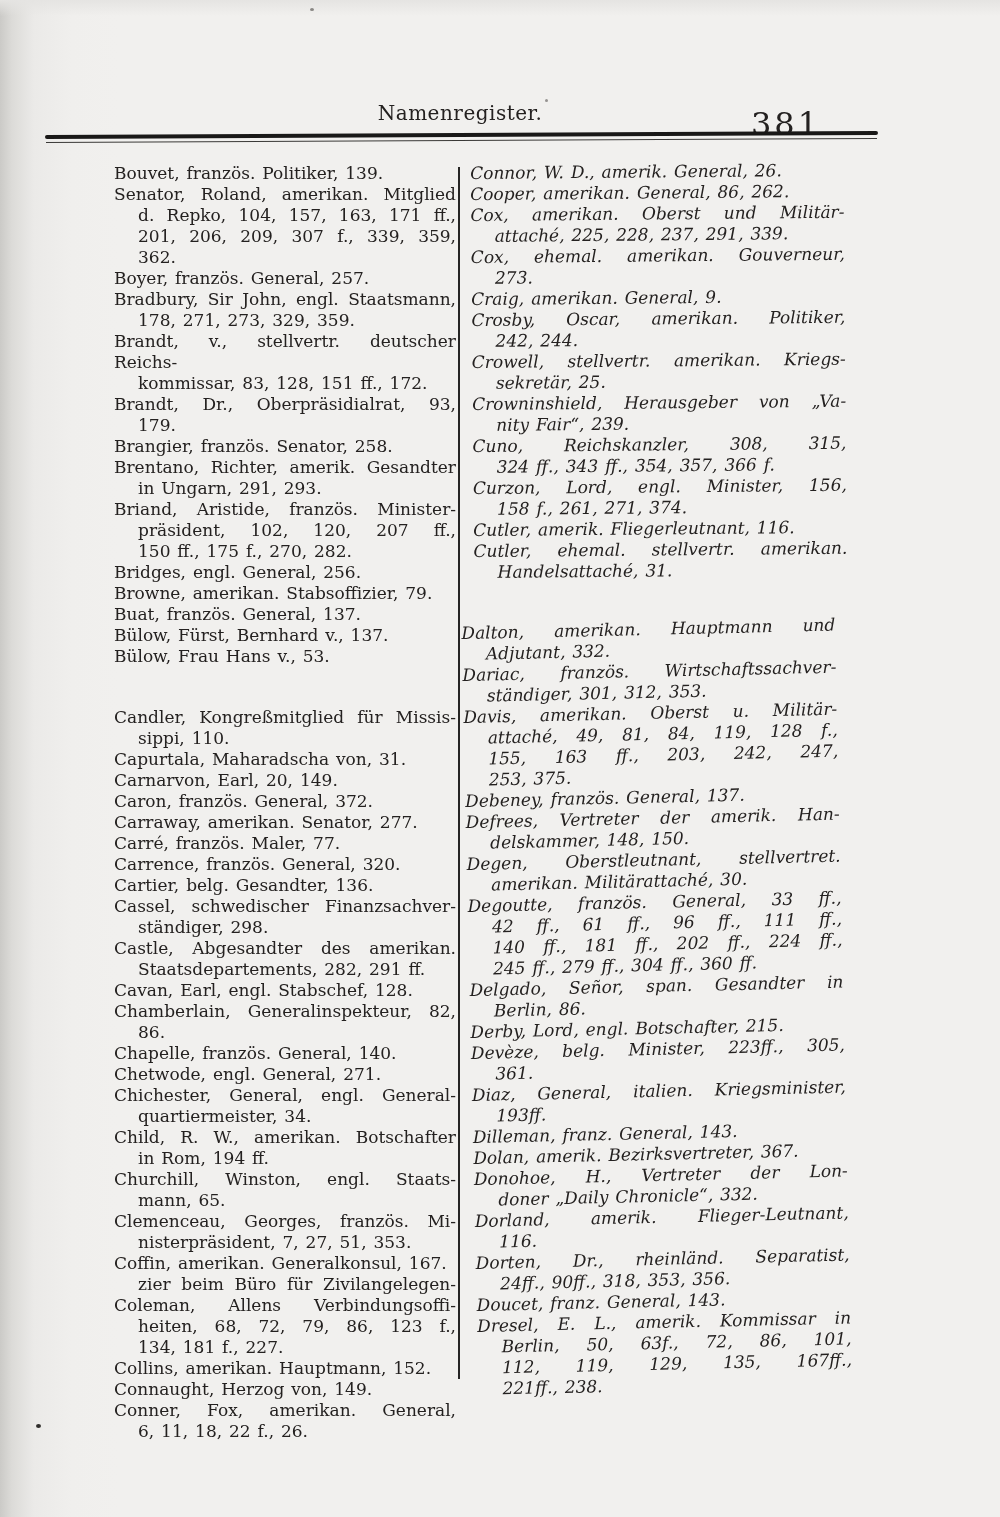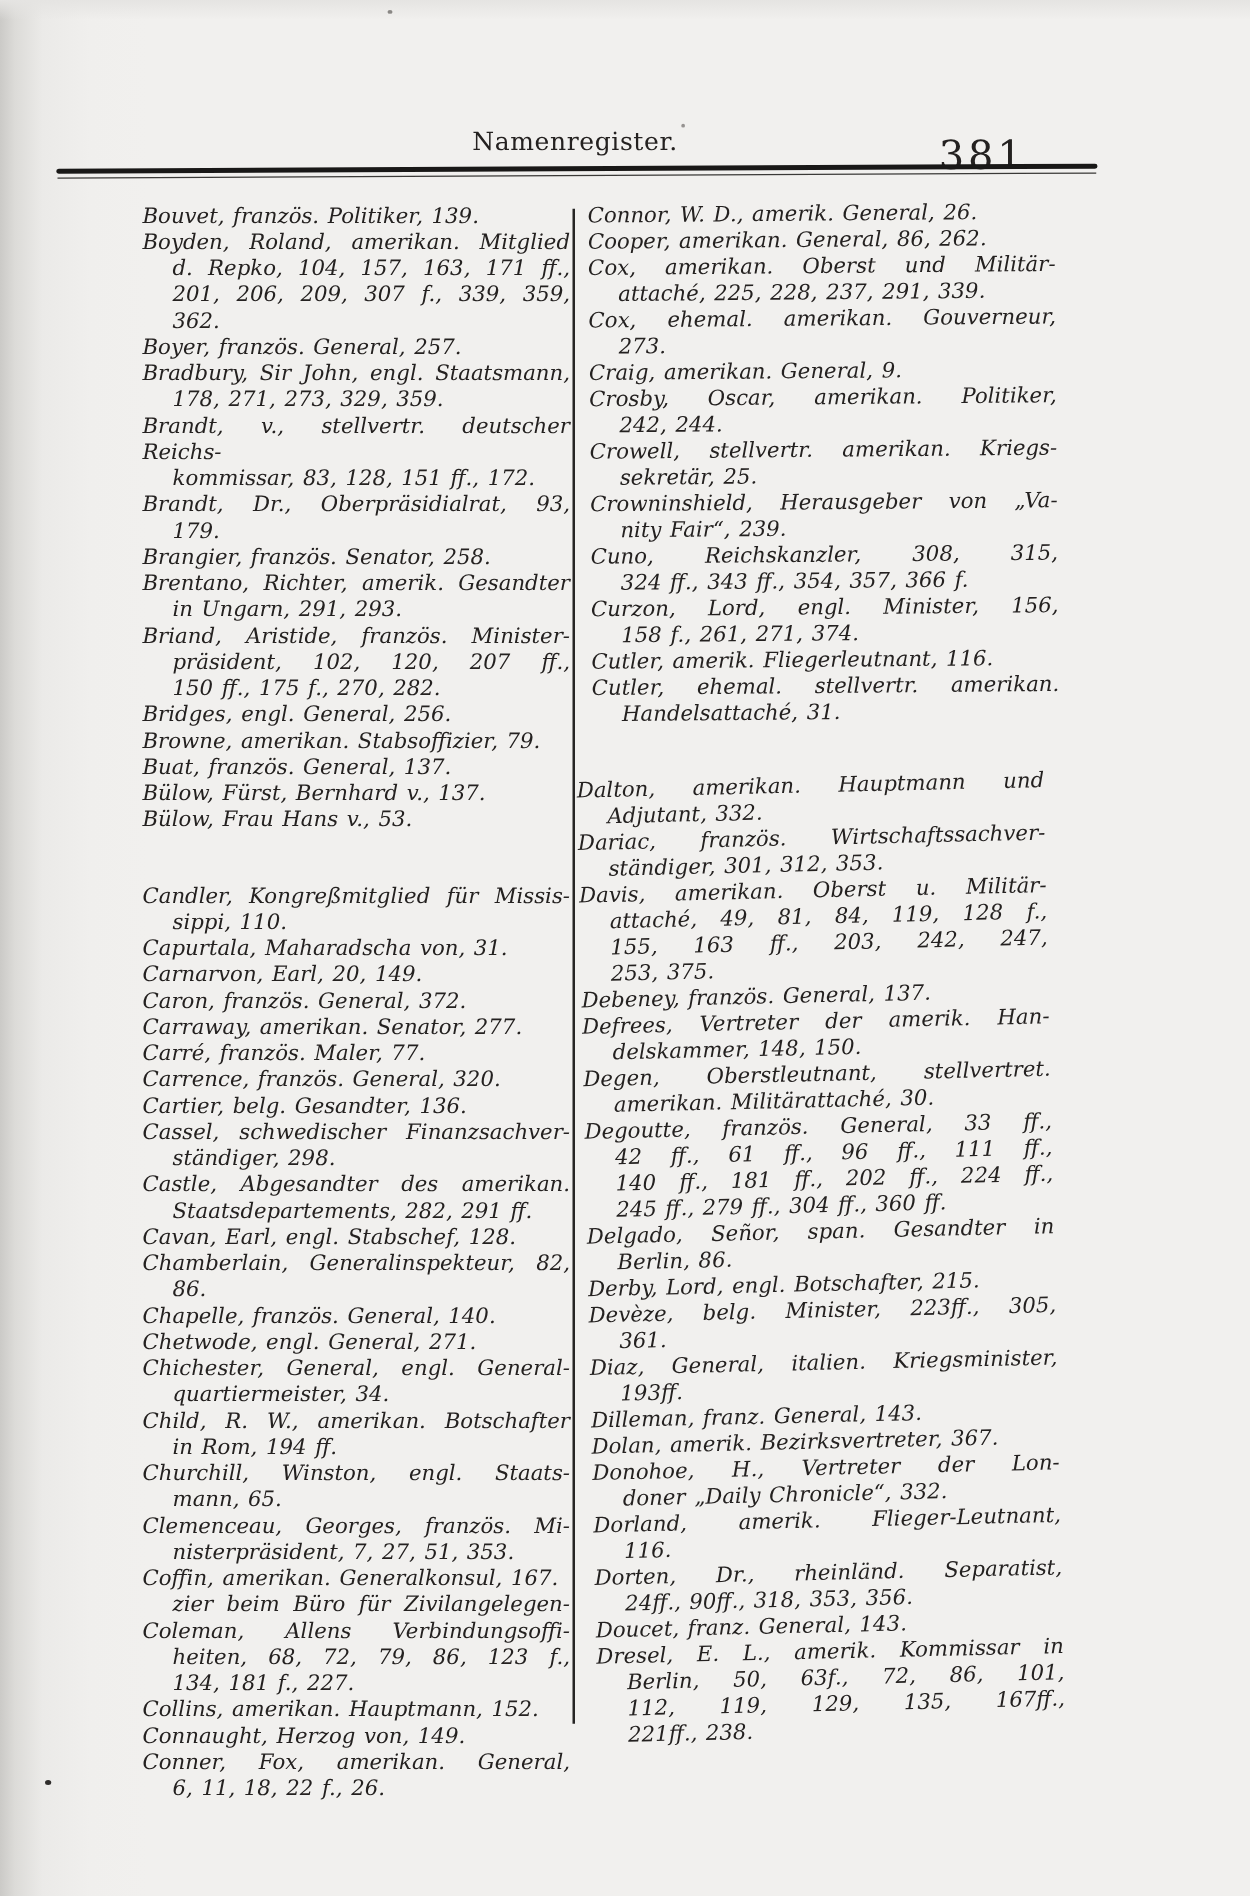--- a/index.html
+++ b/index.html
@@ -44,21 +44,21 @@
     background: #191817; border-radius: 2px;
     transform: rotate(-0.28deg); transform-origin: 0 50%;
   }
   .rule-thin {
     position: absolute; top: 141.5px; left: 46px; width: 831px; height: 1.3px;
     background: #3a3937;
     transform: rotate(-0.28deg); transform-origin: 0 50%;
   }
 
   
-  .col-left  { position: absolute; top: 163px; left: 114px; width: 342px; font-style: italic; }
+  .col-left  { position: absolute; top: 163px; left: 114px; width: 342px; }
   .col-right { position: absolute; top: 163px; left: 470px; width: 374px; font-style: italic; }
   .column-divider {
     position: absolute; top: 167px; left: 458px; width: 2px; height: 1212px;
     background: #262524;
   }
   .group-gap { margin-top: 40px; }
   .col-right .group-c2 { transform: rotate(-0.5deg); transform-origin: 0 0; }
   .col-right .group-d  { transform: rotate(-1.3deg); transform-origin: 0 50%; }
 
   .line {
@@ -86,21 +86,21 @@
 <div class="rule-thin"></div>
 
 <div class="column-divider"></div>
 
 <div class="col-left">
   <div class="group group-b">
       <div class="entry">
         <div class="line first last">Bouvet, französ. Politiker, 139.</div>
       </div>
       <div class="entry">
-        <div class="line first">Boyden, Roland, amerikan. Mitglied</div>
+        <div class="line first">Senator, Roland, amerikan. Mitglied</div>
         <div class="line cont">d. Repko, 104, 157, 163, 171 ff.,</div>
         <div class="line cont">201, 206, 209, 307 f., 339, 359,</div>
         <div class="line cont last">362.</div>
       </div>
       <div class="entry">
         <div class="line first last">Boyer, französ. General, 257.</div>
       </div>
       <div class="entry">
         <div class="line first">Bradbury, Sir John, engl. Staatsmann,</div>
         <div class="line cont last">178, 271, 273, 329, 359.</div>

